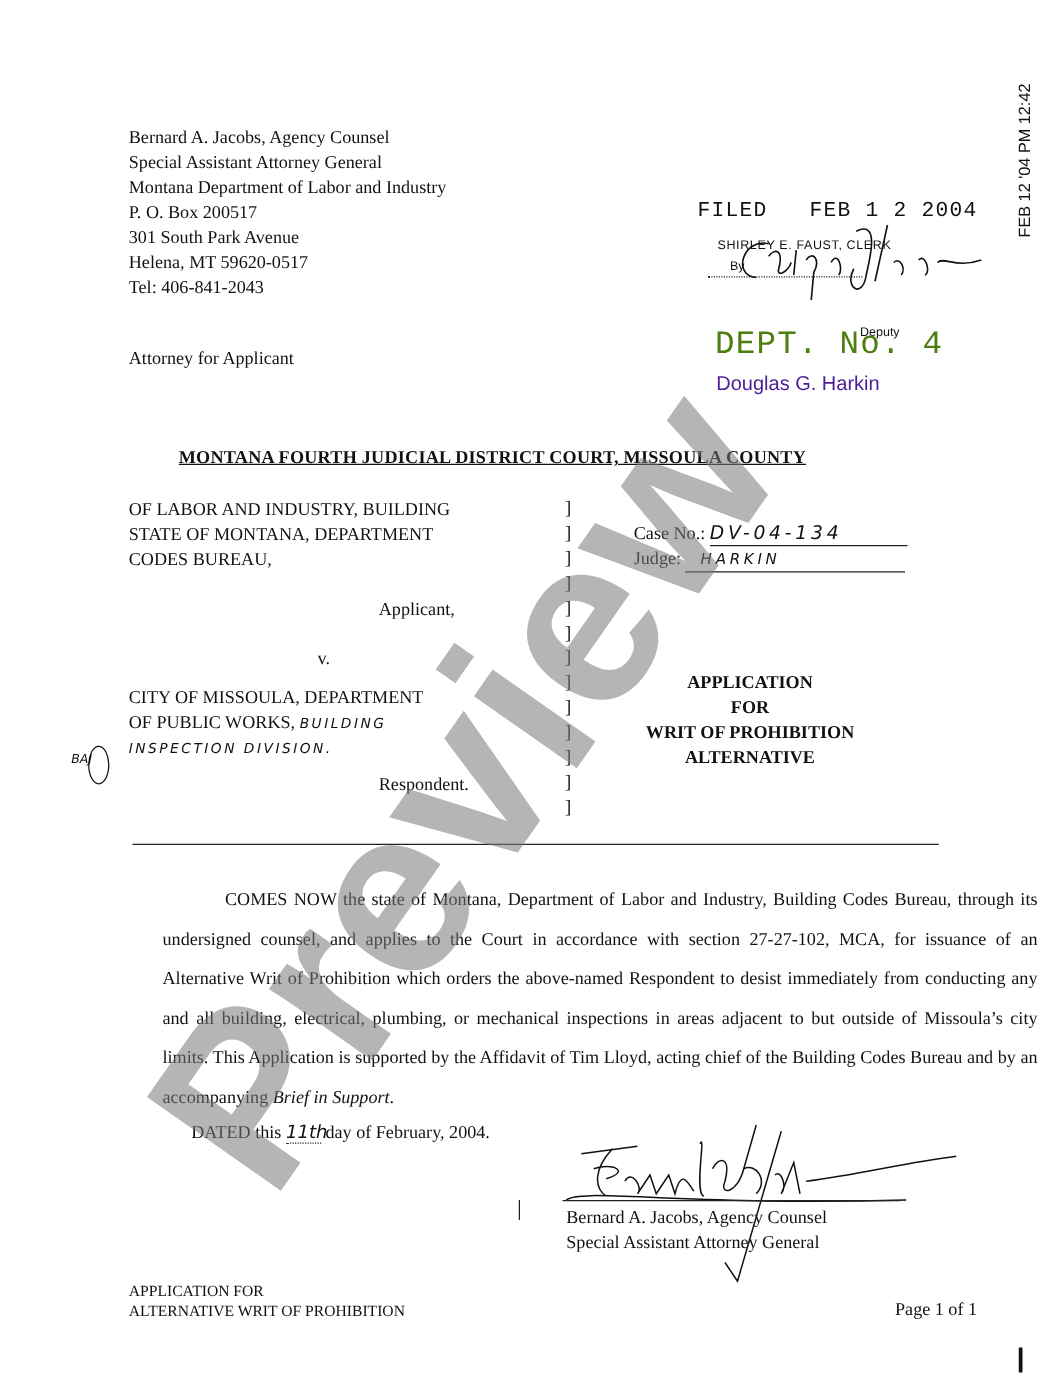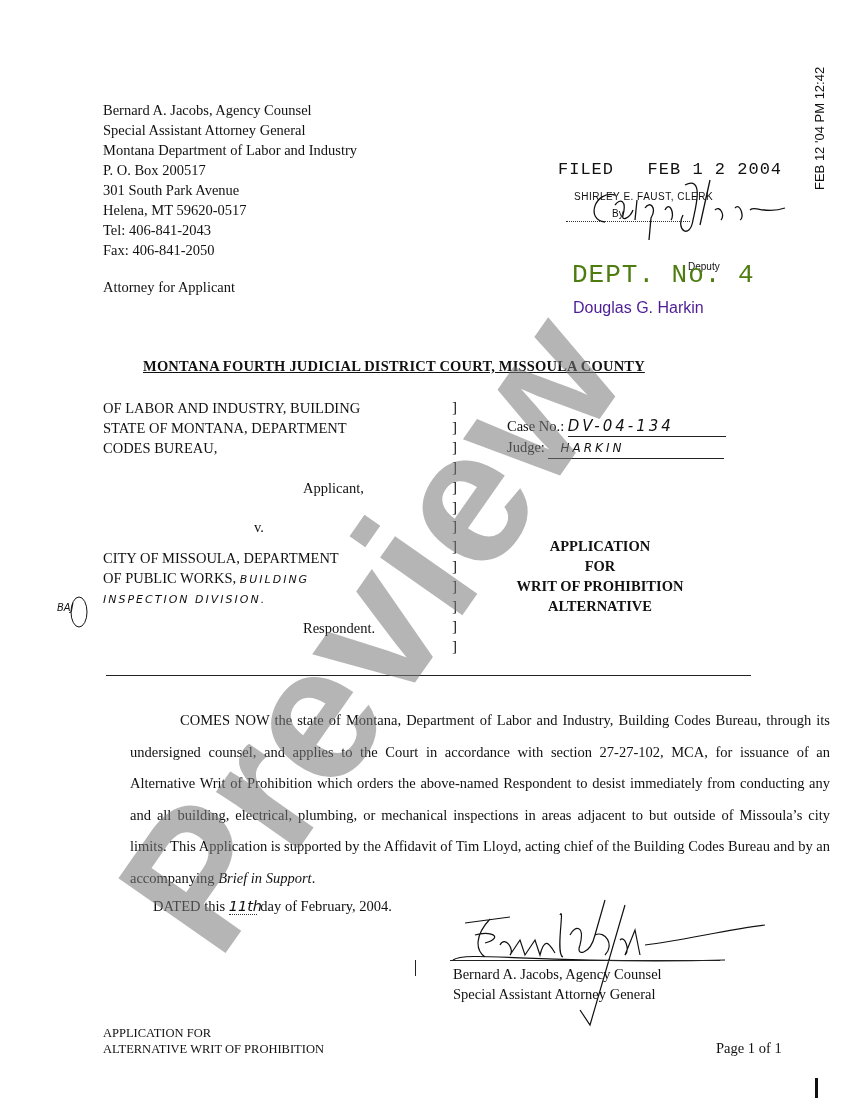--- a/index.html
+++ b/index.html
@@ -15,21 +15,21 @@
   .hand { font-family: "DejaVu Sans", sans-serif; font-style: italic; letter-spacing: 2px; }
 
   
   .attorney { left: 103px; top: 100px; font-size: 14.5px; line-height: 20px; }
   .attorney div { white-space: nowrap; }
   .attorney-role { left: 103px; top: 279px; font-size: 14.5px; }
 
   
   .stamp-filed { left: 530px; top: 160px; font-size: 17px; letter-spacing: 1px; font-family: "Liberation Mono", monospace; margin-left: 28px; }
   .stamp-clerk { left: 574px; top: 191px; font-size: 10px; font-family: "Liberation Sans", sans-serif; letter-spacing: 0.5px; }
-  .stamp-by { left: 584px; top: 208px; font-size: 10px; font-family: "Liberation Sans", sans-serif; padding-left: 28px; }
+  .stamp-by { left: 556px; top: 208px; font-size: 10px; font-family: "Liberation Sans", sans-serif; padding-left: 28px; }
   .stamp-line { left: 566px; top: 221px; width: 124px; border-bottom: 1px dotted #333; }
   .stamp-deputy { left: 688px; top: 217px; font-size: 10px; font-family: "Liberation Sans", sans-serif; margin-top: 44px; }
   .dept { left: 572px; top: 260px; font-size: 26px; letter-spacing: 1px; font-family: Liberation Mono, monospace; color: #4d7c0f; }
   .judge-name { left: 573px; top: 299px; font-size: 16px; font-family: "Liberation Sans", sans-serif; color: #4c1d95; }
 
   .vert-stamp {
     left: 812px; top: 40px; font-size: 13px; font-family: "Liberation Sans", sans-serif;
     transform: rotate(-90deg); transform-origin: left top; white-space: nowrap; top: 190px;
   }
 
@@ -70,21 +70,20 @@
 <body>
 
 <div class="abs attorney">
   <div>Bernard A. Jacobs, Agency Counsel</div>
   <div>Special Assistant Attorney General</div>
   <div>Montana Department of Labor and Industry</div>
   <div>P. O. Box 200517</div>
   <div>301 South Park Avenue</div>
   <div>Helena, MT 59620-0517</div>
   <div>Tel: 406-841-2043</div>
-  <div>Fax: 406-841-2050</div>
 </div>
 <div class="abs attorney-role">Attorney for Applicant</div>
 
 <div class="abs stamp-filed" style="white-space:pre;">FILED   FEB 1 2 2004</div>
 <div class="abs stamp-clerk">SHIRLEY E. FAUST, CLERK</div>
 <div class="abs stamp-by">By</div>
 <div class="abs stamp-line"></div>
 <div class="abs stamp-deputy">Deputy</div>
 <svg class="abs" style="left:575px;top:170px;" width="220" height="80" viewBox="0 0 220 80">
   <path d="M40,25 C20,20 10,50 30,52 M40,35 C45,28 52,30 48,45 C46,52 55,48 58,40 M62,30 L60,50 M70,38 C75,30 82,38 76,48 L74,70 M90,40 C95,30 100,45 96,50 M110,15 C130,5 120,40 118,50 C115,70 100,60 108,45 M135,10 L125,55 M140,40 C145,35 150,45 146,50 M160,38 C165,32 170,48 165,50 M175,40 C180,35 190,45 210,38" stroke="#111" stroke-width="1.3" fill="none"></path>

